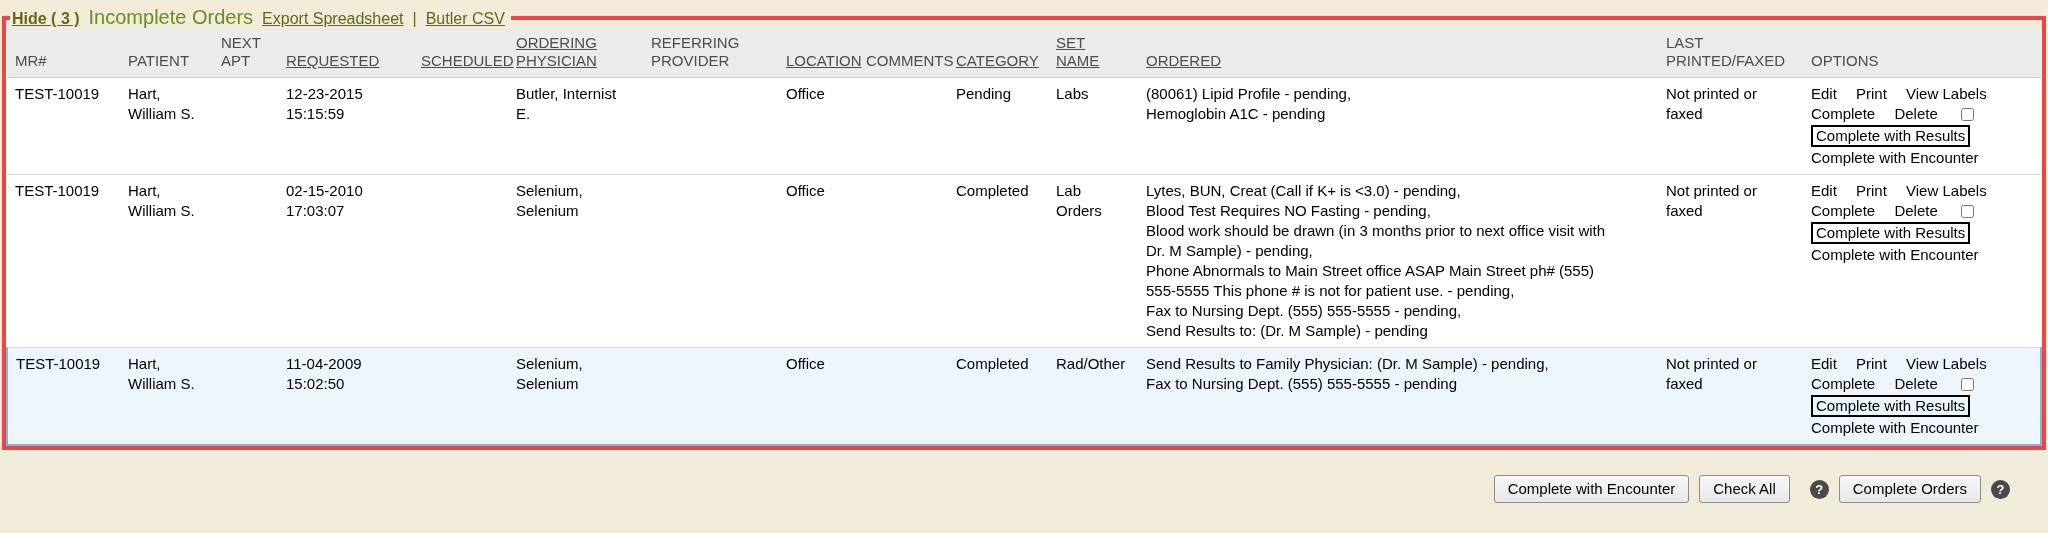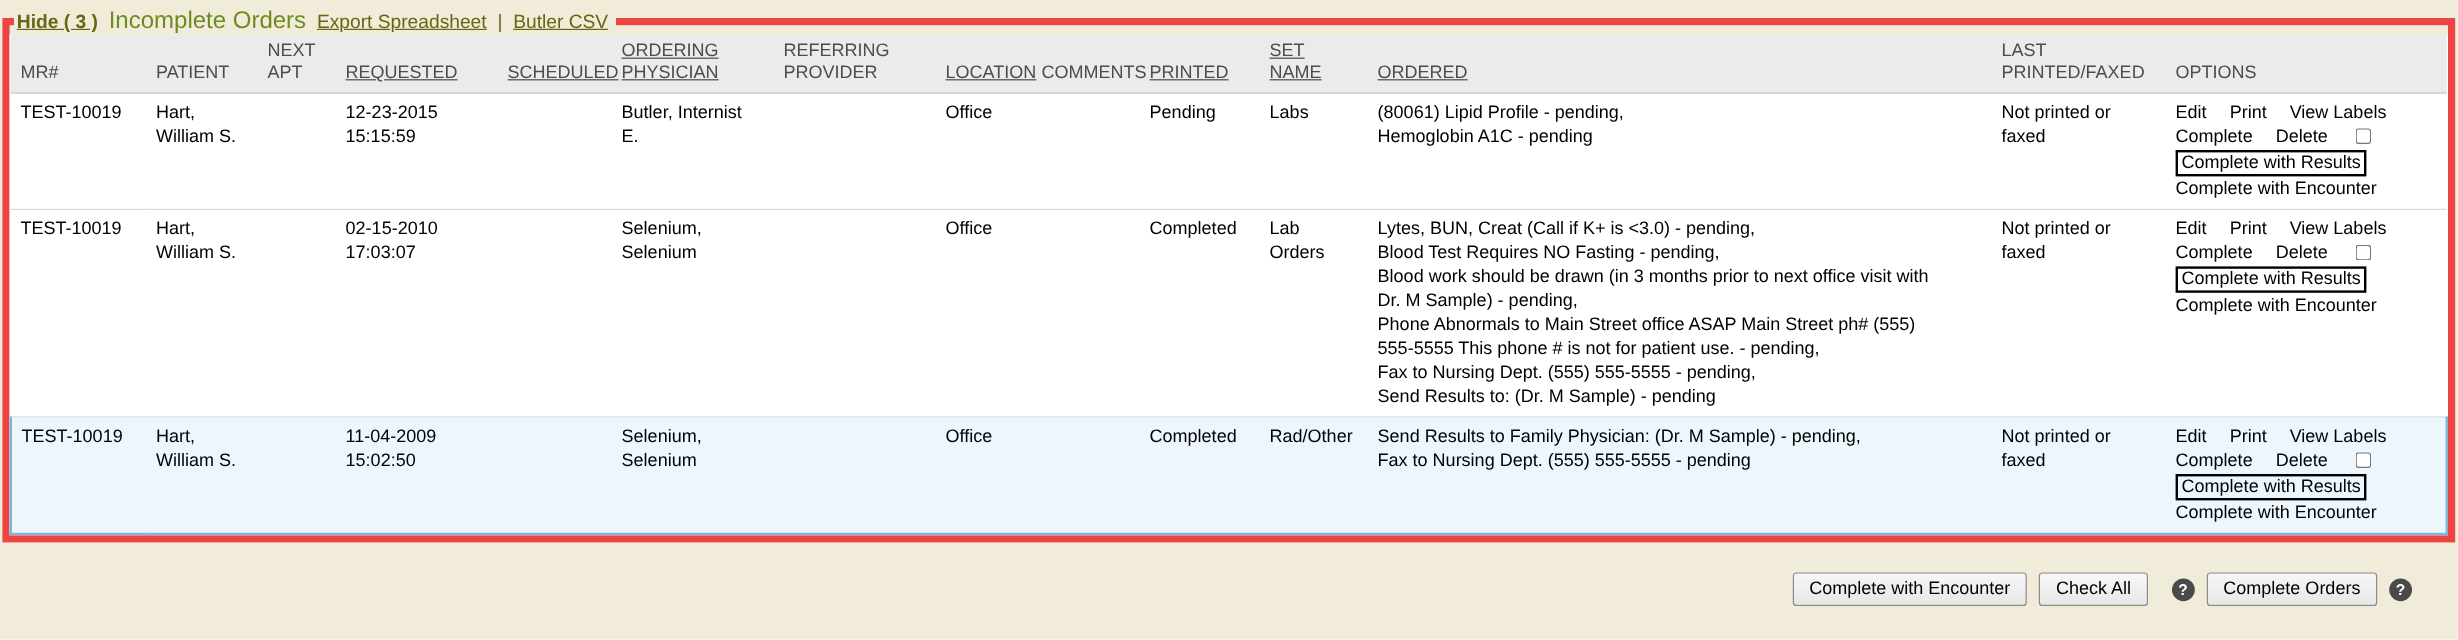--- a/index.html
+++ b/index.html
@@ -8,21 +8,21 @@
   }
   *{box-sizing:border-box;}
   html,body{margin:0;padding:0;}
   body{
     width:2048px;height:533px;background:var(--page-bg);
     font-family:"Liberation Sans",sans-serif;font-size:15px;color:#000;
     overflow:hidden;
   }
   
   fieldset.orders-panel{
-    margin:6px 2px 0 2px;padding:0;border:6px solid #ef4444;
+    margin:6px 2px 0 2px;padding:0;border:4px solid #ef4444;
   }
   legend.panel-legend{
     display:flex;align-items:baseline;gap:9px;margin-left:4px;padding:0 6px 0 2px;
     white-space:nowrap;
   }
   .hide-link{
     font-size:16px;font-weight:bold;color:var(--link-olive);
     text-decoration:underline;cursor:pointer;
   }
   .panel-title{font-size:20px;color:var(--title-green);}
@@ -122,21 +122,21 @@
         <th><span>NEXT
 APT</span></th>
         <th class="sortable"><span>REQUESTED</span></th>
         <th class="sortable"><span>SCHEDULED</span></th>
         <th class="sortable"><span>ORDERING
 PHYSICIAN</span></th>
         <th><span>REFERRING
 PROVIDER</span></th>
         <th class="sortable"><span>LOCATION</span></th>
         <th><span>COMMENTS</span></th>
-        <th class="sortable"><span>PRINTED</span></th>
+        <th class="sortable"><span>CATEGORY</span></th>
         <th class="sortable"><span>SET NAME</span></th>
         <th class="sortable"><span>ORDERED</span></th>
         <th><span>LAST
 PRINTED/FAXED</span></th>
         <th><span>OPTIONS</span></th>
       </tr>
     </thead>
     <tbody>
 
       <tr class="order-row">

